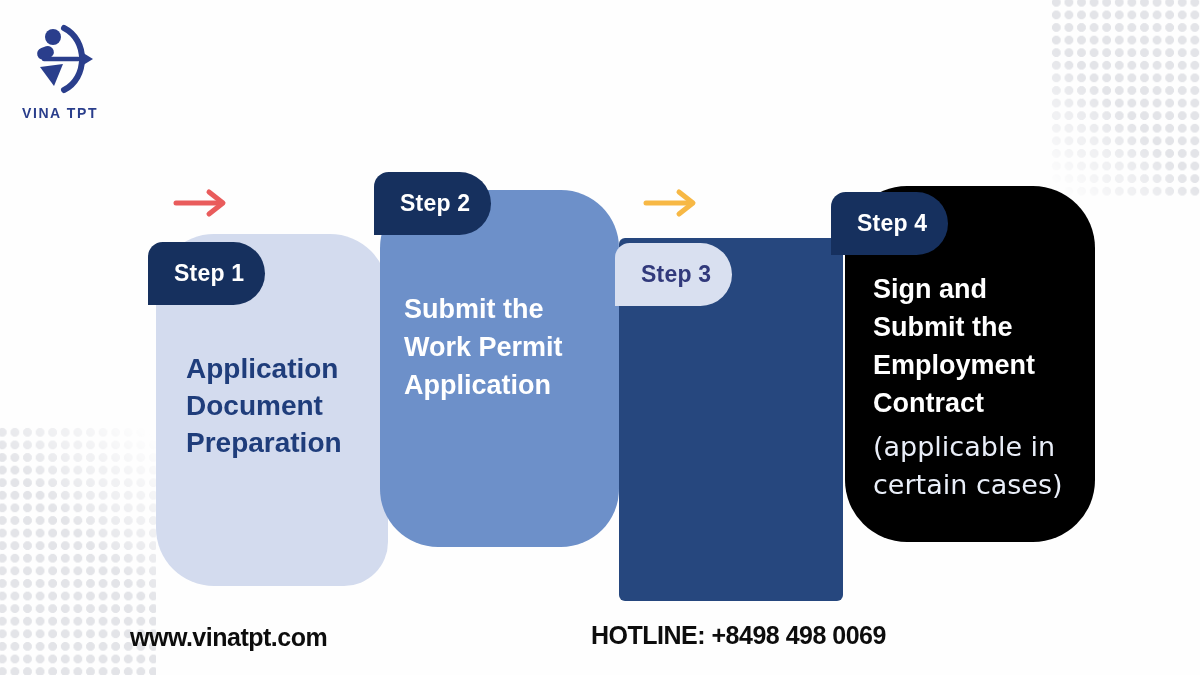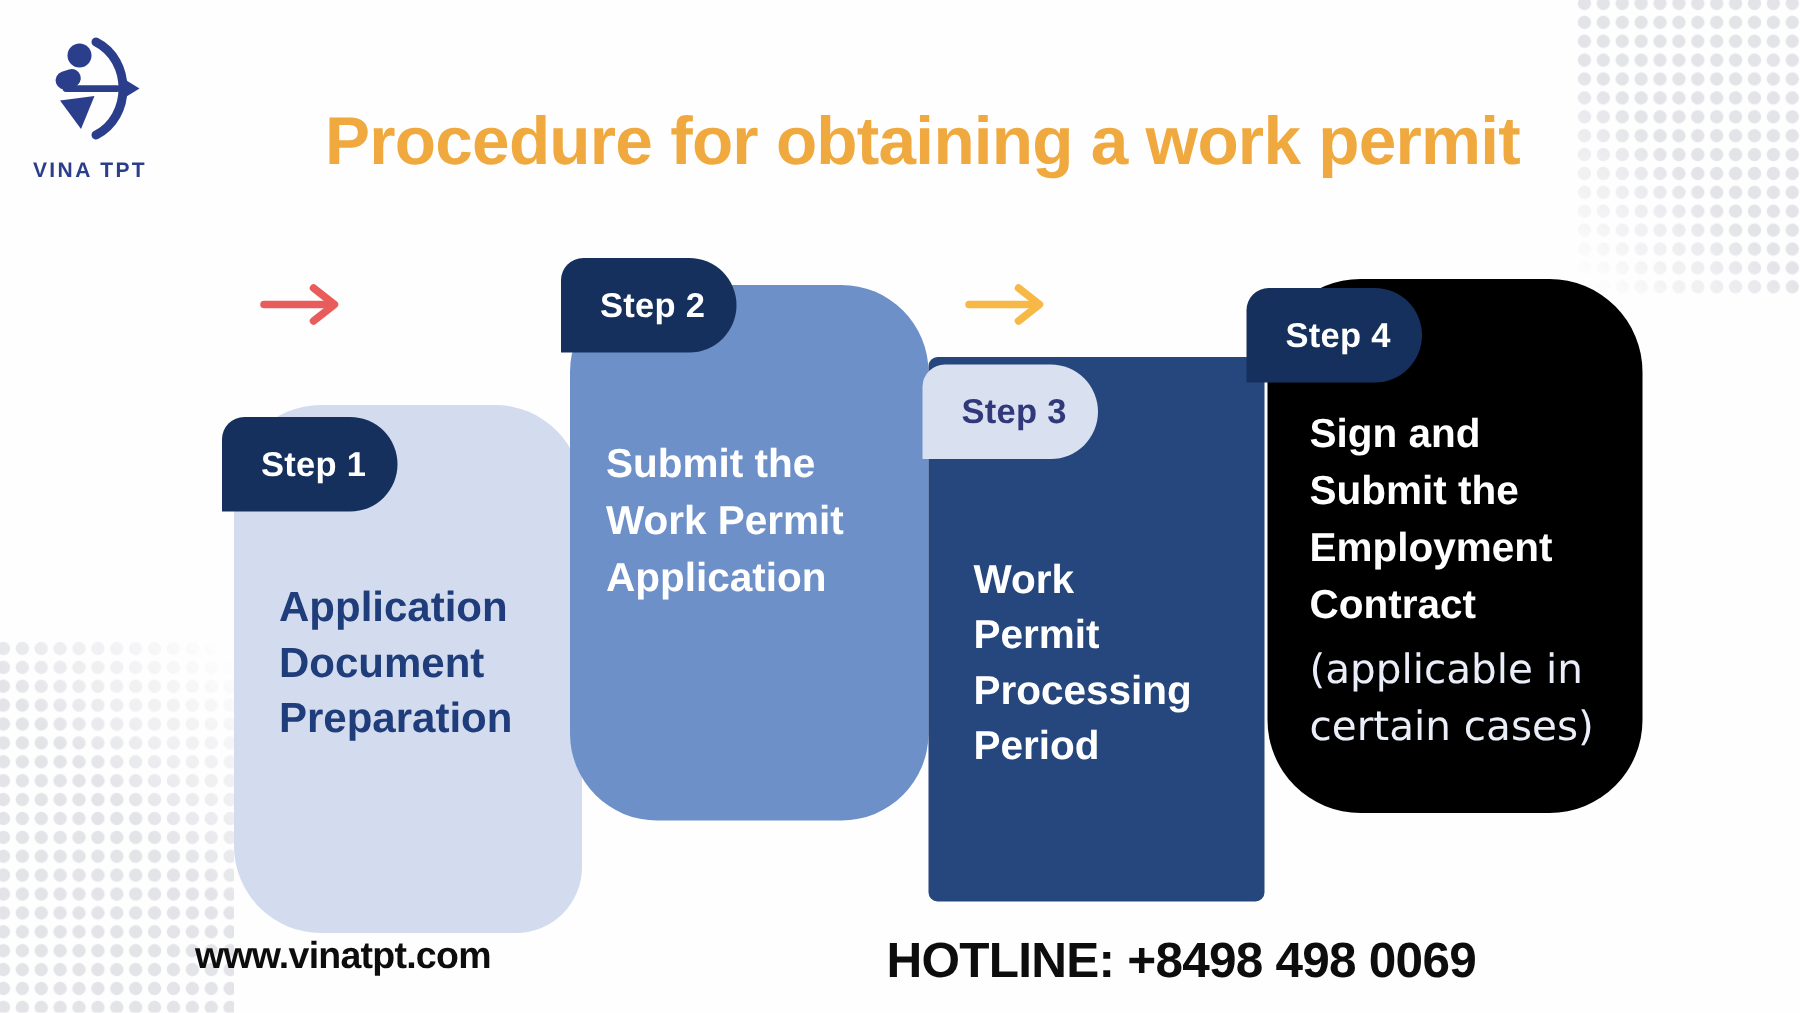--- a/index.html
+++ b/index.html
@@ -39,21 +39,21 @@
     text-align:center;font-size:25px;font-weight:bold;
   }
 
   
   .arrow{position:absolute;z-index:6;}
   .arrow-1{left:172px;top:188px;}
   .arrow-2{left:642px;top:188px;}
 
   
   .card{position:absolute;box-sizing:border-box;}
-  .card-1{left:156px;top:234px;width:232px;height:352px;border-radius:58px 58px 44px 58px;z-index:2;margin-top:36px;}
+  .card-1{left:156px;top:234px;width:232px;height:352px;border-radius:58px 58px 44px 58px;z-index:2;}
   .card-2{left:380px;top:190px;width:239px;height:357px;border-radius:58px;z-index:3;}
   .card-3{left:619px;top:238px;width:224px;height:363px;border-radius:6px;z-index:4;}
   .card-4{left:845px;top:186px;width:250px;height:356px;border-radius:62px;z-index:5;}
 
   .badge{
     position:absolute;height:63px;width:117px;
     border-radius:16px 34px 34px 0;
     display:flex;align-items:center;box-sizing:border-box;padding-left:26px;
     font-size:23px;font-weight:bold;letter-spacing:0.2px;
   }
@@ -75,21 +75,21 @@
     font-family:"DejaVu Sans","Liberation Sans",sans-serif;
   }
 
   
   .footer-web{
     position:absolute;left:130px;top:623px;z-index:6;
     font-size:25px;font-weight:bold;color:#0D0D0D;letter-spacing:-0.5px;
   }
   .footer-hotline{
     position:absolute;left:591px;top:621px;z-index:6;
-    font-size:33px;font-weight:bold;color:#0D0D0D;letter-spacing:-0.5px;
+    font-size:25px;font-weight:bold;color:#0D0D0D;letter-spacing:-0.5px;
   }
 </style>
 </head>
 <body>
 
 <div class="canvas">
 
   <div class="dots dots-tr"></div>
   <div class="dots dots-bl"></div>
 
@@ -100,21 +100,20 @@
         <line x1="18" y1="39" x2="52" y2="39" stroke="#2A3E8C" stroke-width="4.5" stroke-linecap="round"></line>
         <polygon points="54,31 67,39 54,47" fill="#2A3E8C"></polygon>
         <circle cx="27" cy="17" r="8" fill="#2A3E8C"></circle>
         <rect x="11" y="27" width="17" height="12" rx="6" transform="rotate(-18 19 33)" fill="#2A3E8C"></rect>
         <path d="M14 47 L37 44 L28 66 Z" fill="#2A3E8C"></path>
       </svg>
     </span>
     <div class="logo-text">VINA TPT</div>
   </div>
 
-  <div class="title" style="color: rgb(240, 169, 62);">Procedure for obtaining a work permit</div>
 
   <span class="arrow arrow-1" style="color: rgb(233, 92, 92);">
     <svg width="62" height="30" viewBox="0 0 62 30" fill="none">
       <line x1="4" y1="15" x2="46" y2="15" stroke="currentColor" stroke-width="5" stroke-linecap="round"></line>
       <polyline points="37,4 51,15 37,26" stroke="currentColor" stroke-width="5" fill="none" stroke-linecap="round" stroke-linejoin="round"></polyline>
     </svg>
   </span>
 
   <span class="arrow arrow-2" style="color: rgb(247, 184, 69);">
     <svg width="62" height="30" viewBox="0 0 62 30" fill="none">
@@ -132,24 +131,20 @@
 
   <div class="card card-2" style="background: rgb(109, 144, 201);">
     <div class="badge" style="background: rgb(22, 48, 94); color: rgb(255, 255, 255);">Step 2</div>
     <div class="card-title" style="color: rgb(255, 255, 255);">Submit the
 Work Permit
 Application</div>
   </div>
 
   <div class="card card-3" style="background: rgb(38, 71, 126);">
     <div class="badge" style="background: rgb(217, 224, 240); color: rgb(49, 57, 123);">Step 3</div>
-    <div class="card-title" style="color: rgb(255, 255, 255);">Work
-Permit
-Processing
-Period</div>
   </div>
 
   <div class="card card-4" style="background: #000000; padding-left: 28px;">
     <div class="badge" style="background: rgb(22, 48, 94); color: rgb(255, 255, 255);">Step 4</div>
     <div class="card-title" style="color: rgb(255, 255, 255);">Sign and
 Submit the
 Employment
 Contract</div>
     <div class="card-note" style="color: rgb(233, 238, 248);">(applicable in
 certain cases)</div>

